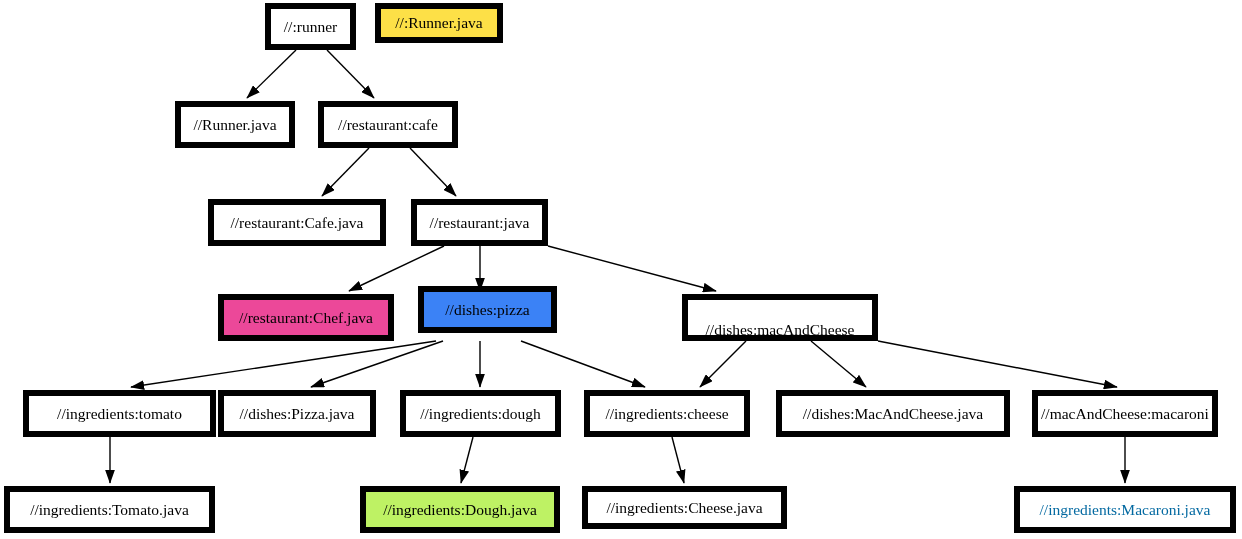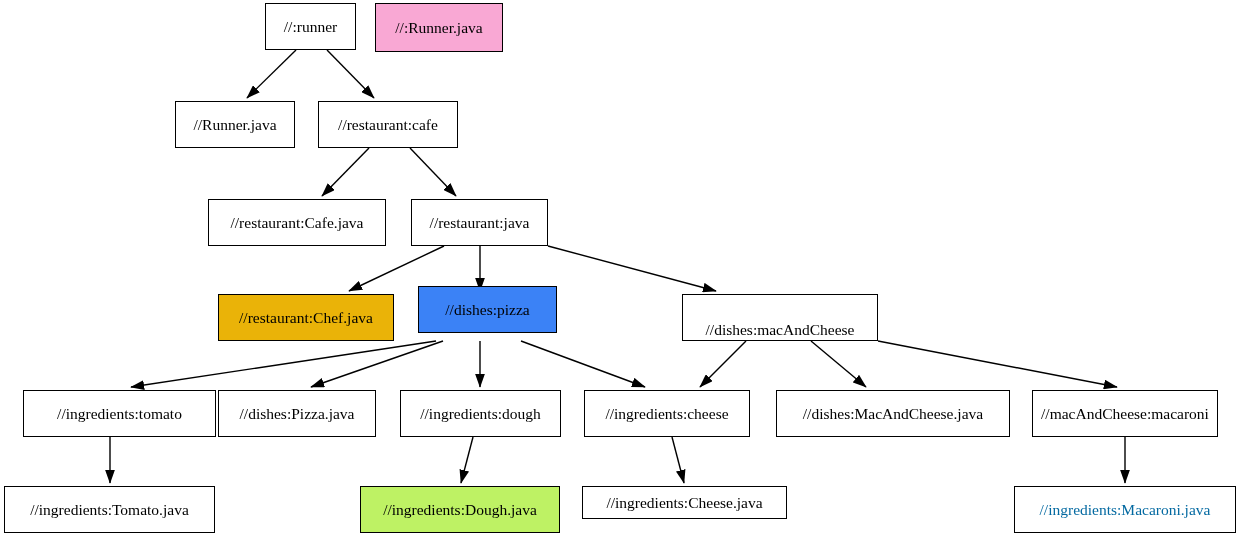--- a/index.html
+++ b/index.html
@@ -20,21 +20,21 @@
     position: absolute;
     left: 0;
     top: 0;
     width: 1242px;
     height: 539px;
     pointer-events: none;
   }
   .gnode {
     position: absolute;
     box-sizing: border-box;
-    border: 1px solid #d946ef;
+    border: 6px solid #d946ef;
     background: #ffffff;
     display: flex;
     align-items: center;
     justify-content: center;
     white-space: nowrap;
   }
   .gnode .gnode-label {
     font-family: "Liberation Serif", "DejaVu Serif", serif;
     font-size: 15.5px;
     line-height: 1;
@@ -70,36 +70,36 @@
         <line x1="110" y1="437" x2="110" y2="483" stroke="#000000" stroke-width="1.4" marker-end="url(#arrowhead)"></line>
         <line x1="473" y1="437" x2="461" y2="483" stroke="#000000" stroke-width="1.4" marker-end="url(#arrowhead)"></line>
         <line x1="672" y1="437" x2="684" y2="483" stroke="#000000" stroke-width="1.4" marker-end="url(#arrowhead)"></line>
         <line x1="1125" y1="437" x2="1125" y2="483" stroke="#000000" stroke-width="1.4" marker-end="url(#arrowhead)"></line>
       </g>
   </svg>
   <div id="node-group">
       <div class="gnode" style="left: 265px; top: 3px; width: 91px; height: 47px; border-color: rgb(0, 0, 0); background: rgb(255, 255, 255);">
         <span class="gnode-label" style="color: rgb(0, 0, 0);">//:runner</span>
       </div>
-      <div class="gnode" style="left: 375px; top: 3px; width: 128px; height: 49px; border-color: rgb(0, 0, 0); background: #f9a8d4;">
+      <div class="gnode" style="left: 375px; top: 3px; width: 128px; height: 40px; border-color: rgb(0, 0, 0); background: #fde047;">
         <span class="gnode-label" style="color: rgb(0, 0, 0);">//:Runner.java</span>
       </div>
       <div class="gnode" style="left: 175px; top: 101px; width: 120px; height: 47px; border-color: rgb(0, 0, 0); background: rgb(255, 255, 255);">
         <span class="gnode-label" style="color: rgb(0, 0, 0);">//Runner.java</span>
       </div>
       <div class="gnode" style="left: 318px; top: 101px; width: 140px; height: 47px; border-color: rgb(0, 0, 0); background: rgb(255, 255, 255);">
         <span class="gnode-label" style="color: rgb(0, 0, 0);">//restaurant:cafe</span>
       </div>
       <div class="gnode" style="left: 208px; top: 199px; width: 178px; height: 47px; border-color: rgb(0, 0, 0); background: rgb(255, 255, 255);">
         <span class="gnode-label" style="color: rgb(0, 0, 0);">//restaurant:Cafe.java</span>
       </div>
       <div class="gnode" style="left: 411px; top: 199px; width: 137px; height: 47px; border-color: rgb(0, 0, 0); background: rgb(255, 255, 255);">
         <span class="gnode-label" style="color: rgb(0, 0, 0);">//restaurant:java</span>
       </div>
-      <div class="gnode" style="left: 218px; top: 294px; width: 176px; height: 47px; border-color: rgb(0, 0, 0); background: #eab308;">
+      <div class="gnode" style="left: 218px; top: 294px; width: 176px; height: 47px; border-color: rgb(0, 0, 0); background: #ec4899;">
         <span class="gnode-label" style="color: rgb(0, 0, 0);">//restaurant:Chef.java</span>
       </div>
       <div class="gnode" style="left: 418px; top: 286px; width: 139px; height: 47px; border-color: rgb(0, 0, 0); background: #3b82f6;">
         <span class="gnode-label" style="color: rgb(0, 0, 0);">//dishes:pizza</span>
       </div>
       <div class="gnode" style="left: 682px; top: 294px; width: 196px; height: 47px; border-color: rgb(0, 0, 0); background: rgb(255, 255, 255);">
         <span class="gnode-label" style="color: rgb(0, 0, 0); margin-top: 24px;">//dishes:macAndCheese</span>
       </div>
       <div class="gnode" style="left: 23px; top: 390px; width: 193px; height: 47px; border-color: rgb(0, 0, 0); background: rgb(255, 255, 255);">
         <span class="gnode-label" style="color: rgb(0, 0, 0);">//ingredients:tomato</span>
@@ -118,20 +118,20 @@
       </div>
       <div class="gnode" style="left: 1032px; top: 390px; width: 186px; height: 47px; border-color: rgb(0, 0, 0); background: rgb(255, 255, 255);">
         <span class="gnode-label" style="color: rgb(0, 0, 0);">//macAndCheese:macaroni</span>
       </div>
       <div class="gnode" style="left: 4px; top: 486px; width: 211px; height: 47px; border-color: rgb(0, 0, 0); background: rgb(255, 255, 255);">
         <span class="gnode-label" style="color: rgb(0, 0, 0);">//ingredients:Tomato.java</span>
       </div>
       <div class="gnode" style="left: 360px; top: 486px; width: 200px; height: 47px; border-color: rgb(0, 0, 0); background: #bef264;">
         <span class="gnode-label" style="color: rgb(0, 0, 0);">//ingredients:Dough.java</span>
       </div>
-      <div class="gnode" style="left: 582px; top: 486px; width: 205px; height: 33px; border-color: rgb(0, 0, 0); background: rgb(255, 255, 255);">
+      <div class="gnode" style="left: 582px; top: 486px; width: 205px; height: 43px; border-color: rgb(0, 0, 0); background: rgb(255, 255, 255);">
         <span class="gnode-label" style="color: rgb(0, 0, 0);">//ingredients:Cheese.java</span>
       </div>
       <div class="gnode" style="left: 1014px; top: 486px; width: 222px; height: 47px; border-color: rgb(0, 0, 0); background: rgb(255, 255, 255);">
         <span class="gnode-label" style="color: #0369a1;">//ingredients:Macaroni.java</span>
       </div>
     </div>
 </div>
 
 </body></html>

